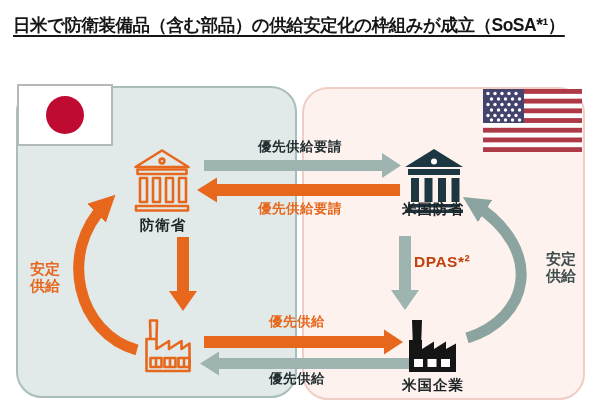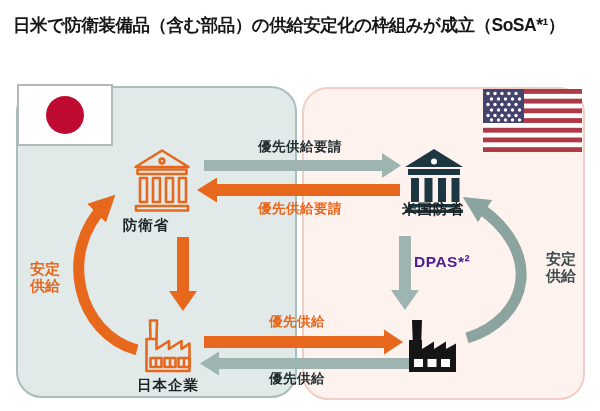--- a/index.html
+++ b/index.html
@@ -1,38 +1,38 @@
 <!DOCTYPE html>
 <html><head>
 <meta charset="utf-8">
 <style>
   html,body{margin:0;padding:0;background:#fff;}
   .stage{position:relative;width:600px;height:411px;background:#fff;overflow:hidden;
          font-family:"Liberation Sans","DejaVu Sans",sans-serif;}
   .title{position:absolute;left:13px;top:13px;width:578px;font-size:17.5px;font-weight:700;
-         color:#161616;letter-spacing:-0.5px;
+         color:#161616;letter-spacing:-0.5px;text-decoration:underline;
          text-decoration-thickness:2px;text-underline-offset:4px;white-space:nowrap;}
   .panel{position:absolute;border-radius:26px;z-index:1;box-sizing:border-box;}
   .panel-jp{left:16px;top:86px;width:281px;height:312px;background:#e1eae9;border:2px solid #a9bdbb;}
   .panel-us{left:302px;top:87px;width:283px;height:313px;background:#fdf2ee;border:2px solid #f0cec5;}
   .jp-flag{position:absolute;left:17px;top:84px;width:96px;height:62px;background:#fff;
            border:2px solid #b5b8b8;z-index:4;display:flex;align-items:center;justify-content:center;box-sizing:border-box;}
   .jp-flag .sun{width:38px;height:38px;border-radius:50%;background:#bf0a32;}
   .us-flag{position:absolute;left:483px;top:89px;width:99px;height:63px;z-index:4;}
   .icon{position:absolute;z-index:3;}
   .arrows{position:absolute;left:0;top:0;width:600px;height:411px;z-index:2;}
   .lbl{position:absolute;z-index:5;font-weight:700;white-space:nowrap;}
   .lbl.center{transform:translateX(-50%);}
   .ink{color:#232e31;}
   .orange{color:#e7671d;}
   .lbl-arrow{font-size:13.5px;letter-spacing:0.5px;}
   .lbl-entity{font-size:14.5px;color:#1d2426;letter-spacing:1px;}
   .lbl-stack{line-height:17px;text-align:center;white-space:normal;}
   .lbl-stable{font-size:15px;}
-  .lbl-dpas{font-size:15.5px;color:#4c1d95;letter-spacing:0.5px;}
+  .lbl-dpas{font-size:15.5px;color:#c2410c;letter-spacing:0.5px;}
 </style>
 </head>
 <body>
 
 <div class="stage">
 
   <div class="title">日米で防衛装備品（含む部品）の供給安定化の枠組みが成立（SoSA*¹）</div>
 
   <div class="panel panel-jp"></div>
   <div class="panel panel-us"></div>
@@ -148,23 +148,23 @@
   </svg>
 
   <svg class="icon" style="left:405px;top:319px" width="54" height="54" viewBox="0 0 54 54" fill="#151515">
     <path d="M7 1 H17 L16.3 21 H7.7 Z"></path>
     <path d="M4 53 V21 H17 V30 L29 22.5 V30 L41 22.5 V30 L51 24.5 V53 Z"></path>
     <rect x="9" y="40" width="9" height="8" fill="#ffffff"></rect>
     <rect x="22.5" y="40" width="9" height="8" fill="#ffffff"></rect>
     <rect x="36" y="40" width="9" height="8" fill="#ffffff"></rect>
   </svg>
 
-  <div class="lbl lbl-entity center" style="left:146px;top:216px">防衛省</div>
+  <div class="lbl lbl-entity center" style="left:163px;top:216px">防衛省</div>
   <div class="lbl lbl-entity center" style="left:433px;top:200px">米国防省</div>
-  <div class="lbl lbl-entity center" style="left:168px;top:376px">日本企業</div>
+  <div class="lbl lbl-entity center" style="left:433px;top:376px">米国企業</div>
 
   <div class="lbl lbl-arrow ink center" style="left:300px;top:138px">優先供給要請</div>
   <div class="lbl lbl-arrow orange center" style="left:300px;top:200px">優先供給要請</div>
   <div class="lbl lbl-arrow orange center" style="left:297px;top:313px">優先供給</div>
   <div class="lbl lbl-arrow ink center" style="left:297px;top:370px">優先供給</div>
 
 
   <div class="lbl lbl-dpas" style="left:414px;top:253px">DPAS*²</div>
 
   <div class="lbl lbl-stable orange lbl-stack" style="left:28px;top:260px;width:34px">

